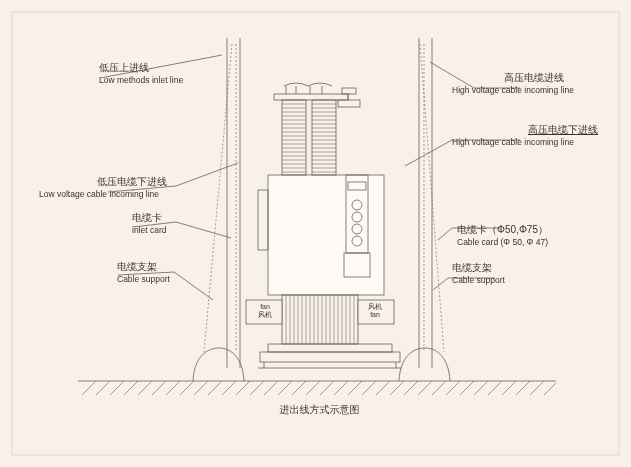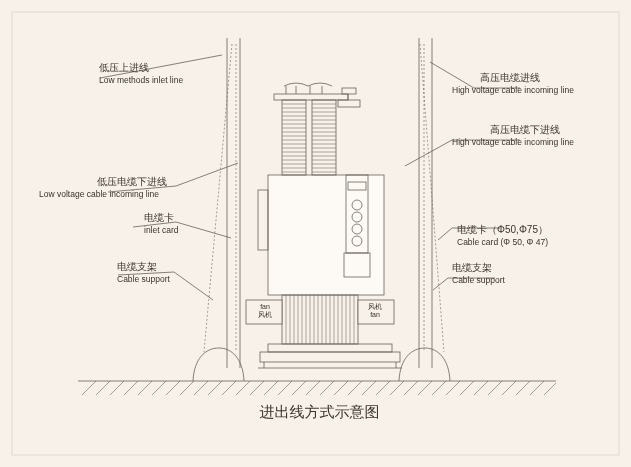--- a/index.html
+++ b/index.html
@@ -19,21 +19,21 @@
     white-space:nowrap;
   }
   .lbl .cn{font-size:10px;display:block;}
   .lbl .en{font-size:8.5px;display:block;}
   .caption{
     position:absolute;
     left:0;right:0;
     text-align:center;
     color:#3a332c;
   }
-  .caption .cn{font-size:15px;display:block;padding-left:8px;}
+  .caption .cn{font-size:10px;display:block;padding-left:8px;}
   .caption .en{font-size:9px;display:block;margin-top:2px;}
   .fanlbl{
     position:absolute;
     font-size:7px;
     color:#3a332c;
     line-height:1.15;
     text-align:center;
   }
 </style>
 </head>
@@ -233,37 +233,37 @@
   <div class="lbl" style="left:99px;top:62px;">
     <span class="cn">低压上进线</span>
     <span class="en">Low methods inlet line</span>
   </div>
 
   <div class="lbl" style="left:39px;top:176px;">
     <span class="cn" style="margin-left:58px;">低压电缆下进线</span>
     <span class="en">Low voltage cable incoming line</span>
   </div>
 
-  <div class="lbl" style="left:144px;top:212px;">
+  <div class="lbl" style="left:132px;top:212px;">
     <span class="cn">电缆卡</span>
     <span class="en">inlet card</span>
   </div>
 
   <div class="lbl" style="left:117px;top:261px;">
     <span class="cn">电缆支架</span>
     <span class="en">Cable support</span>
   </div>
 
   <div class="lbl" style="left:452px;top:72px;">
-    <span class="cn" style="margin-left:28px;">高压电缆进线</span>
+    <span class="cn" style="margin-left:52px;">高压电缆进线</span>
     <span class="en">High voltage cable incoming line</span>
   </div>
 
   <div class="lbl" style="left:452px;top:124px;">
-    <span class="cn" style="margin-left:38px;">高压电缆下进线</span>
+    <span class="cn" style="margin-left:76px;text-decoration:underline;">高压电缆下进线</span>
     <span class="en">High voltage cable incoming line</span>
   </div>
 
   <div class="lbl" style="left:457px;top:224px;">
     <span class="cn">电缆卡（Φ50,Φ75）</span>
     <span class="en">Cable card (Φ 50, Φ 47)</span>
   </div>
 
   <div class="lbl" style="left:452px;top:262px;">
     <span class="cn">电缆支架</span>

